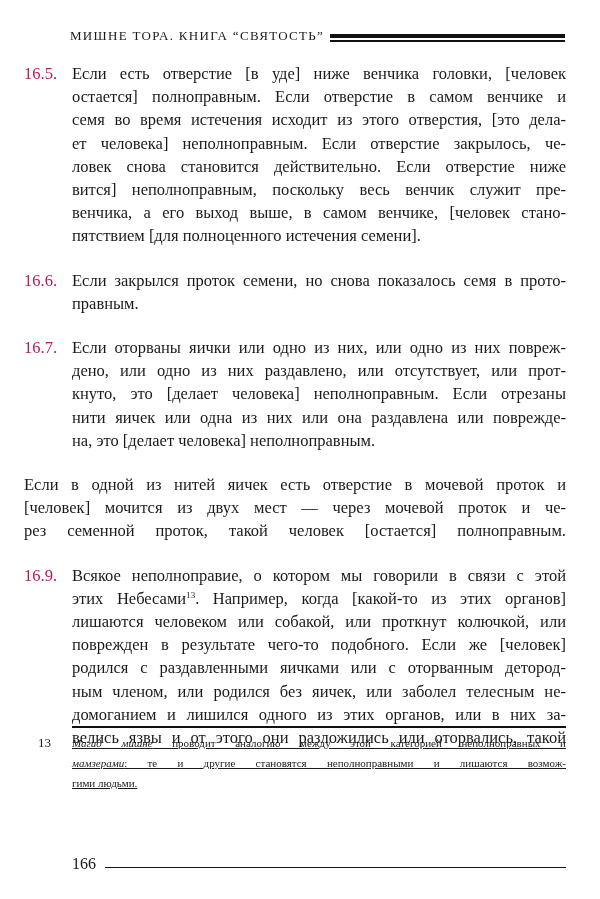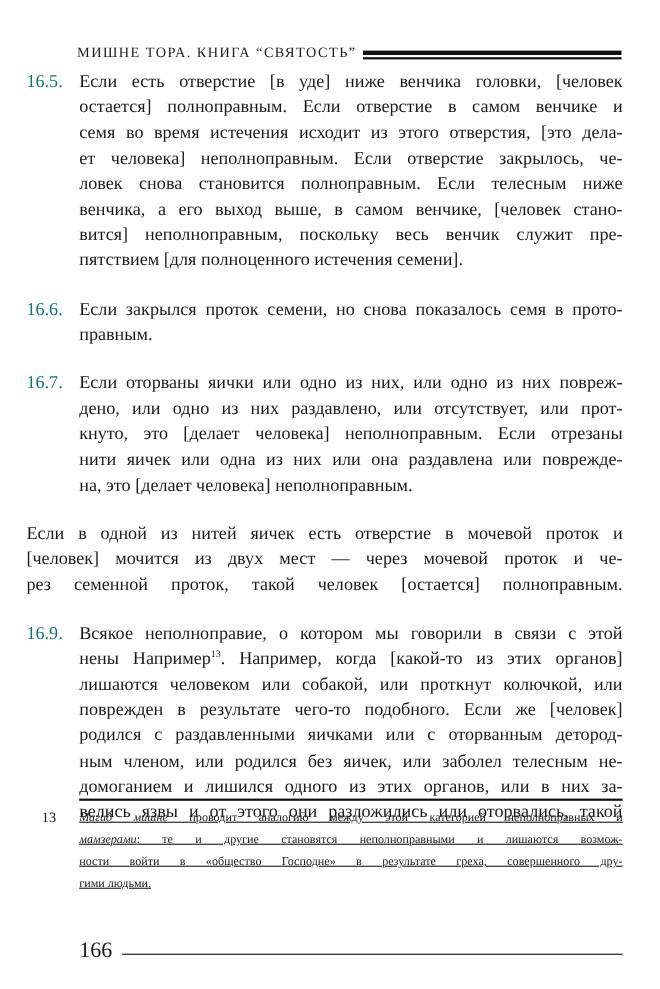--- a/index.html
+++ b/index.html
@@ -1,54 +1,54 @@
 <!DOCTYPE html>
 <html><head>
 <meta charset="utf-8">
 <style>
   html, body { margin: 0; padding: 0; }
   body {
     width: 600px; height: 899px; background: #ffffff; position: relative; overflow: hidden;
     font-family: "DejaVu Serif", "Liberation Serif", serif; color: #1a1a1a;
   }
   .header {
-    position: absolute; left: 70px; top: 38px; width: 495px; height: 20px;
+    position: absolute; left: 70px; top: 26px; width: 495px; height: 20px;
     display: flex; align-items: center; text-align: right;
   }
   .header-title {
     font-family: "Liberation Serif", serif; font-size: 13px; letter-spacing: 1.3px;
     white-space: nowrap; color: #1a1a1a;
   }
   .header-rule { flex: 1; margin-left: 6px; height: 8px; position: relative; top: 2px; }
   .header-rule .thick { position: absolute; left: 0; right: 0; top: 0; height: 4px; background: #111; }
   .header-rule .thin { position: absolute; left: 0; right: 0; top: 6px; height: 1.5px; background: #111; }
 
   .body { position: absolute; left: 24px; top: 62px; width: 542px; }
   .para { display: flex; margin-bottom: 21px; }
   .para-num {
     width: 48px; flex: none; font-family: "Liberation Serif", serif; font-size: 16.5px;
-    line-height: 23.2px; color: #0f766e;
+    line-height: 23.2px; color: #be185d;
   }
   .para-text {
     flex: 1; font-family: Liberation Serif, serif; font-size: 16.5px; line-height: 23.2px;
     text-align: justify; hyphens: manual;
   }
   .para-text .line { display: block; text-align: justify; text-align-last: justify; white-space: nowrap; }
   .para-text .line.last { text-align-last: left; }
   sup.fn { font-size: 9px; vertical-align: super; line-height: 0; }
 
   .fn-rule { position: absolute; left: 72px; top: 726px; width: 494px; height: 1.5px; background: #111; }
   .footnote { position: absolute; left: 38px; top: 733px; width: 528px; display: flex; }
   .fn-num { width: 34px; flex: none; font-family: "Liberation Serif", serif; font-size: 13px; line-height: 20px; }
   .fn-text { flex: 1; font-family: "Liberation Serif", serif; font-size: 11px; line-height: 20px; text-decoration: underline; }
   .fn-text .line { display: block; text-align: justify; text-align-last: justify; white-space: nowrap; }
   .fn-text .line.last { text-align-last: left; }
 
   .footer { position: absolute; left: 72px; top: 855px; width: 494px; display: flex; align-items: flex-end; }
-  .page-num { font-family: "Liberation Serif", serif; font-size: 20px; line-height: 18px; }
+  .page-num { font-family: "Liberation Serif", serif; font-size: 16px; line-height: 18px; }
   .footer-rule { flex: 1; margin-left: 9px; height: 1.5px; background: #111; margin-bottom: 5px; }
 </style>
 </head>
 <body>
 
 <div class="header">
   <span class="header-title">МИШНЕ ТОРА. КНИГА “СВЯТОСТЬ”</span>
   <div class="header-rule">
     <div class="thick"></div>
     <div class="thin"></div>
@@ -57,23 +57,23 @@
 
 <div class="body">
 
   <div class="para">
     <div class="para-num">16.5.</div>
     <div class="para-text">
       <span class="line">Если есть отверстие [в уде] ниже венчика головки, [человек</span>
       <span class="line">остается] полноправным. Если отверстие в самом венчике и</span>
       <span class="line">семя во время истечения исходит из этого отверстия, [это дела-</span>
       <span class="line">ет человека] неполноправным. Если отверстие закрылось, че-</span>
-      <span class="line">ловек снова становится полноправным. Если телесным ниже</span>
+      <span class="line">ловек снова становится действительно. Если отверстие ниже</span>
+      <span class="line">вится] неполноправным, поскольку весь венчик служит пре-</span>
       <span class="line">венчика, а его выход выше, в самом венчике, [человек стано-</span>
-      <span class="line">вится] неполноправным, поскольку весь венчик служит пре-</span>
       <span class="line last">пятствием [для полноценного истечения семени].</span>
     </div>
   </div>
 
   <div class="para">
     <div class="para-num">16.6.</div>
     <div class="para-text">
       <span class="line">Если закрылся проток семени, но снова показалось семя в прото-</span>
       <span class="line last">правным.</span>
     </div>
@@ -95,40 +95,39 @@
       <span class="line">Если в одной из нитей яичек есть отверстие в мочевой проток и</span>
       <span class="line">[человек] мочится из двух мест — через мочевой проток и че-</span>
       <span class="line">рез семенной проток, такой человек [остается] полноправным.</span>
     </div>
   </div>
 
   <div class="para">
     <div class="para-num">16.9.</div>
     <div class="para-text">
       <span class="line">Всякое неполноправие, о котором мы говорили в связи с этой</span>
-      <span class="line"><span>нены Например</span><sup class="fn">13</sup><span>. Например, когда [какой-то из этих органов]</span></span>
+      <span class="line"><span>этих Небесами</span><sup class="fn">13</sup><span>. Например, когда [какой-то из этих органов]</span></span>
       <span class="line">лишаются человеком или собакой, или проткнут колючкой, или</span>
       <span class="line">поврежден в результате чего-то подобного. Если же [человек]</span>
       <span class="line">родился с раздавленными яичками или с оторванным детород-</span>
       <span class="line">ным членом, или родился без яичек, или заболел телесным не-</span>
       <span class="line">домоганием и лишился одного из этих органов, или в них за-</span>
       <span class="line">велись язвы и от этого они разложились или оторвались, такой</span>
     </div>
   </div>
 
 </div>
 
 <div class="fn-rule"></div>
 
 <div class="footnote">
   <div class="fn-num">13</div>
   <div class="fn-text">
     <span class="line"><i>Магид мишне</i><span> проводит аналогию между этой категорией неполноправных и</span></span>
     <span class="line"><i>мамзерами</i><span>: те и другие становятся неполноправными и лишаются возмож-</span></span>
-    <span class="line">ности войти в «общество Господне» в результате греха, совершенного дру-</span>
     <span class="line last">гими людьми.</span>
   </div>
 </div>
 
 <div class="footer">
   <span class="page-num">166</span>
   <div class="footer-rule"></div>
 </div>
 
 </body></html>

